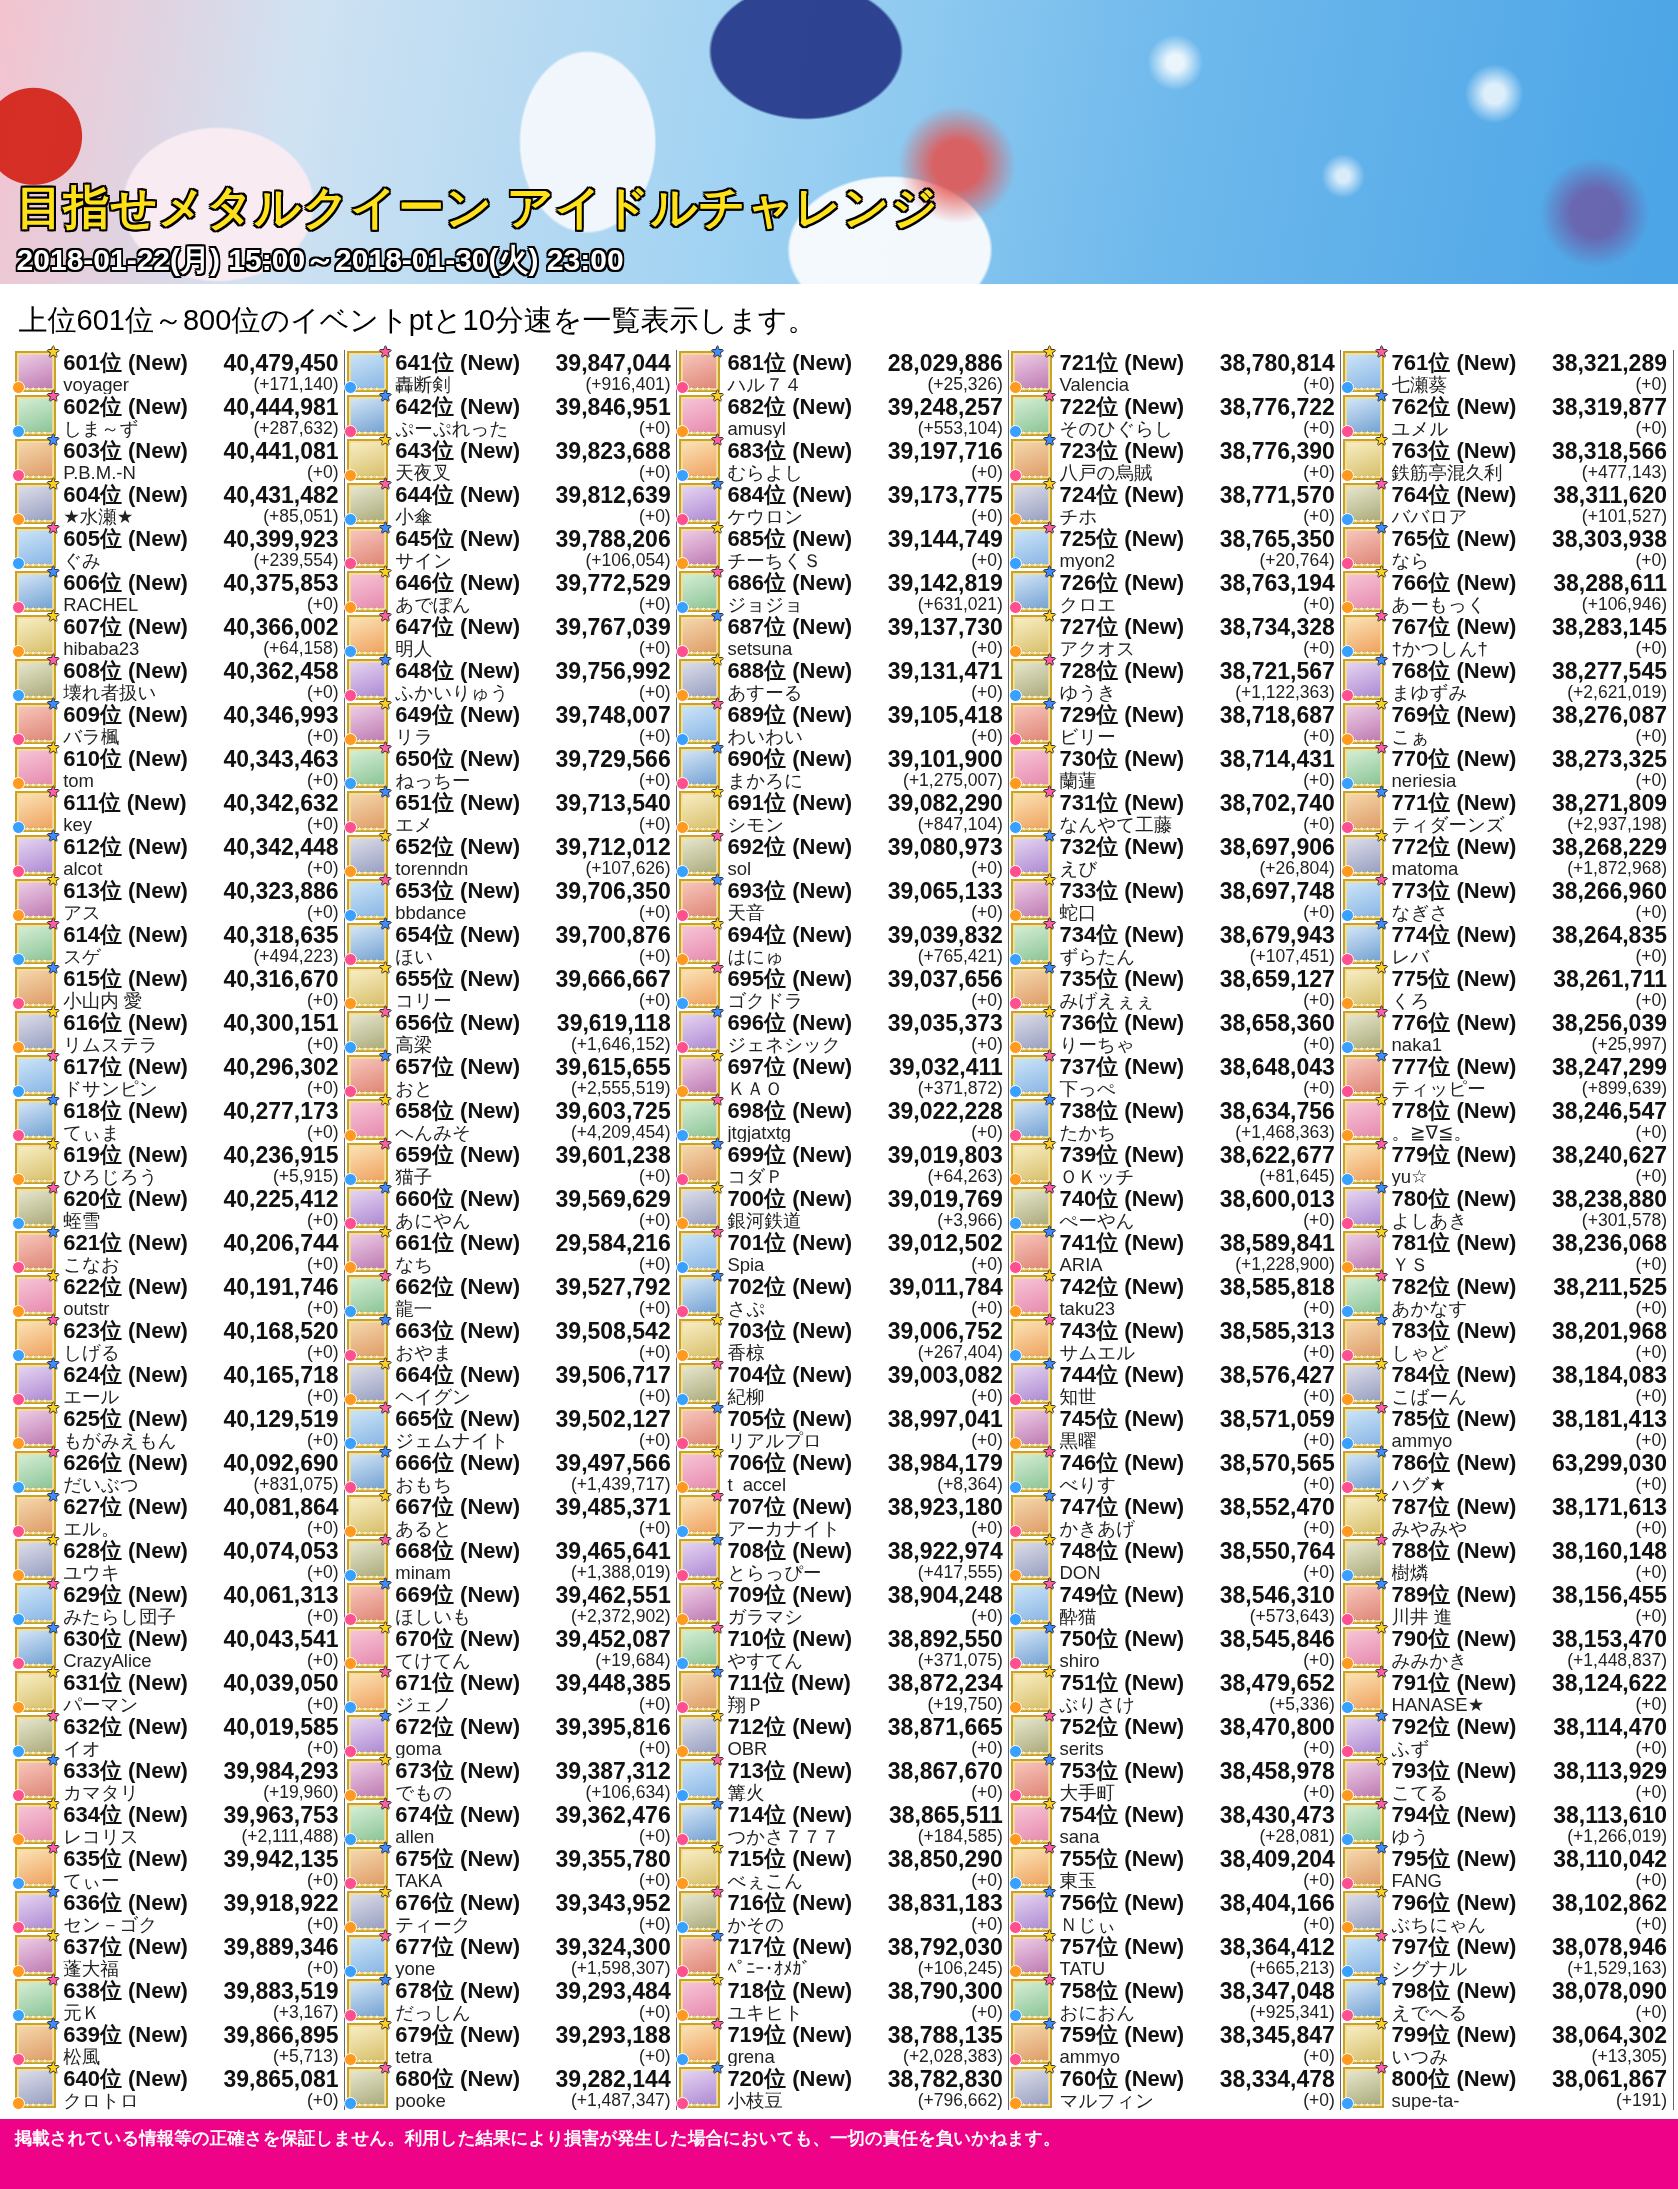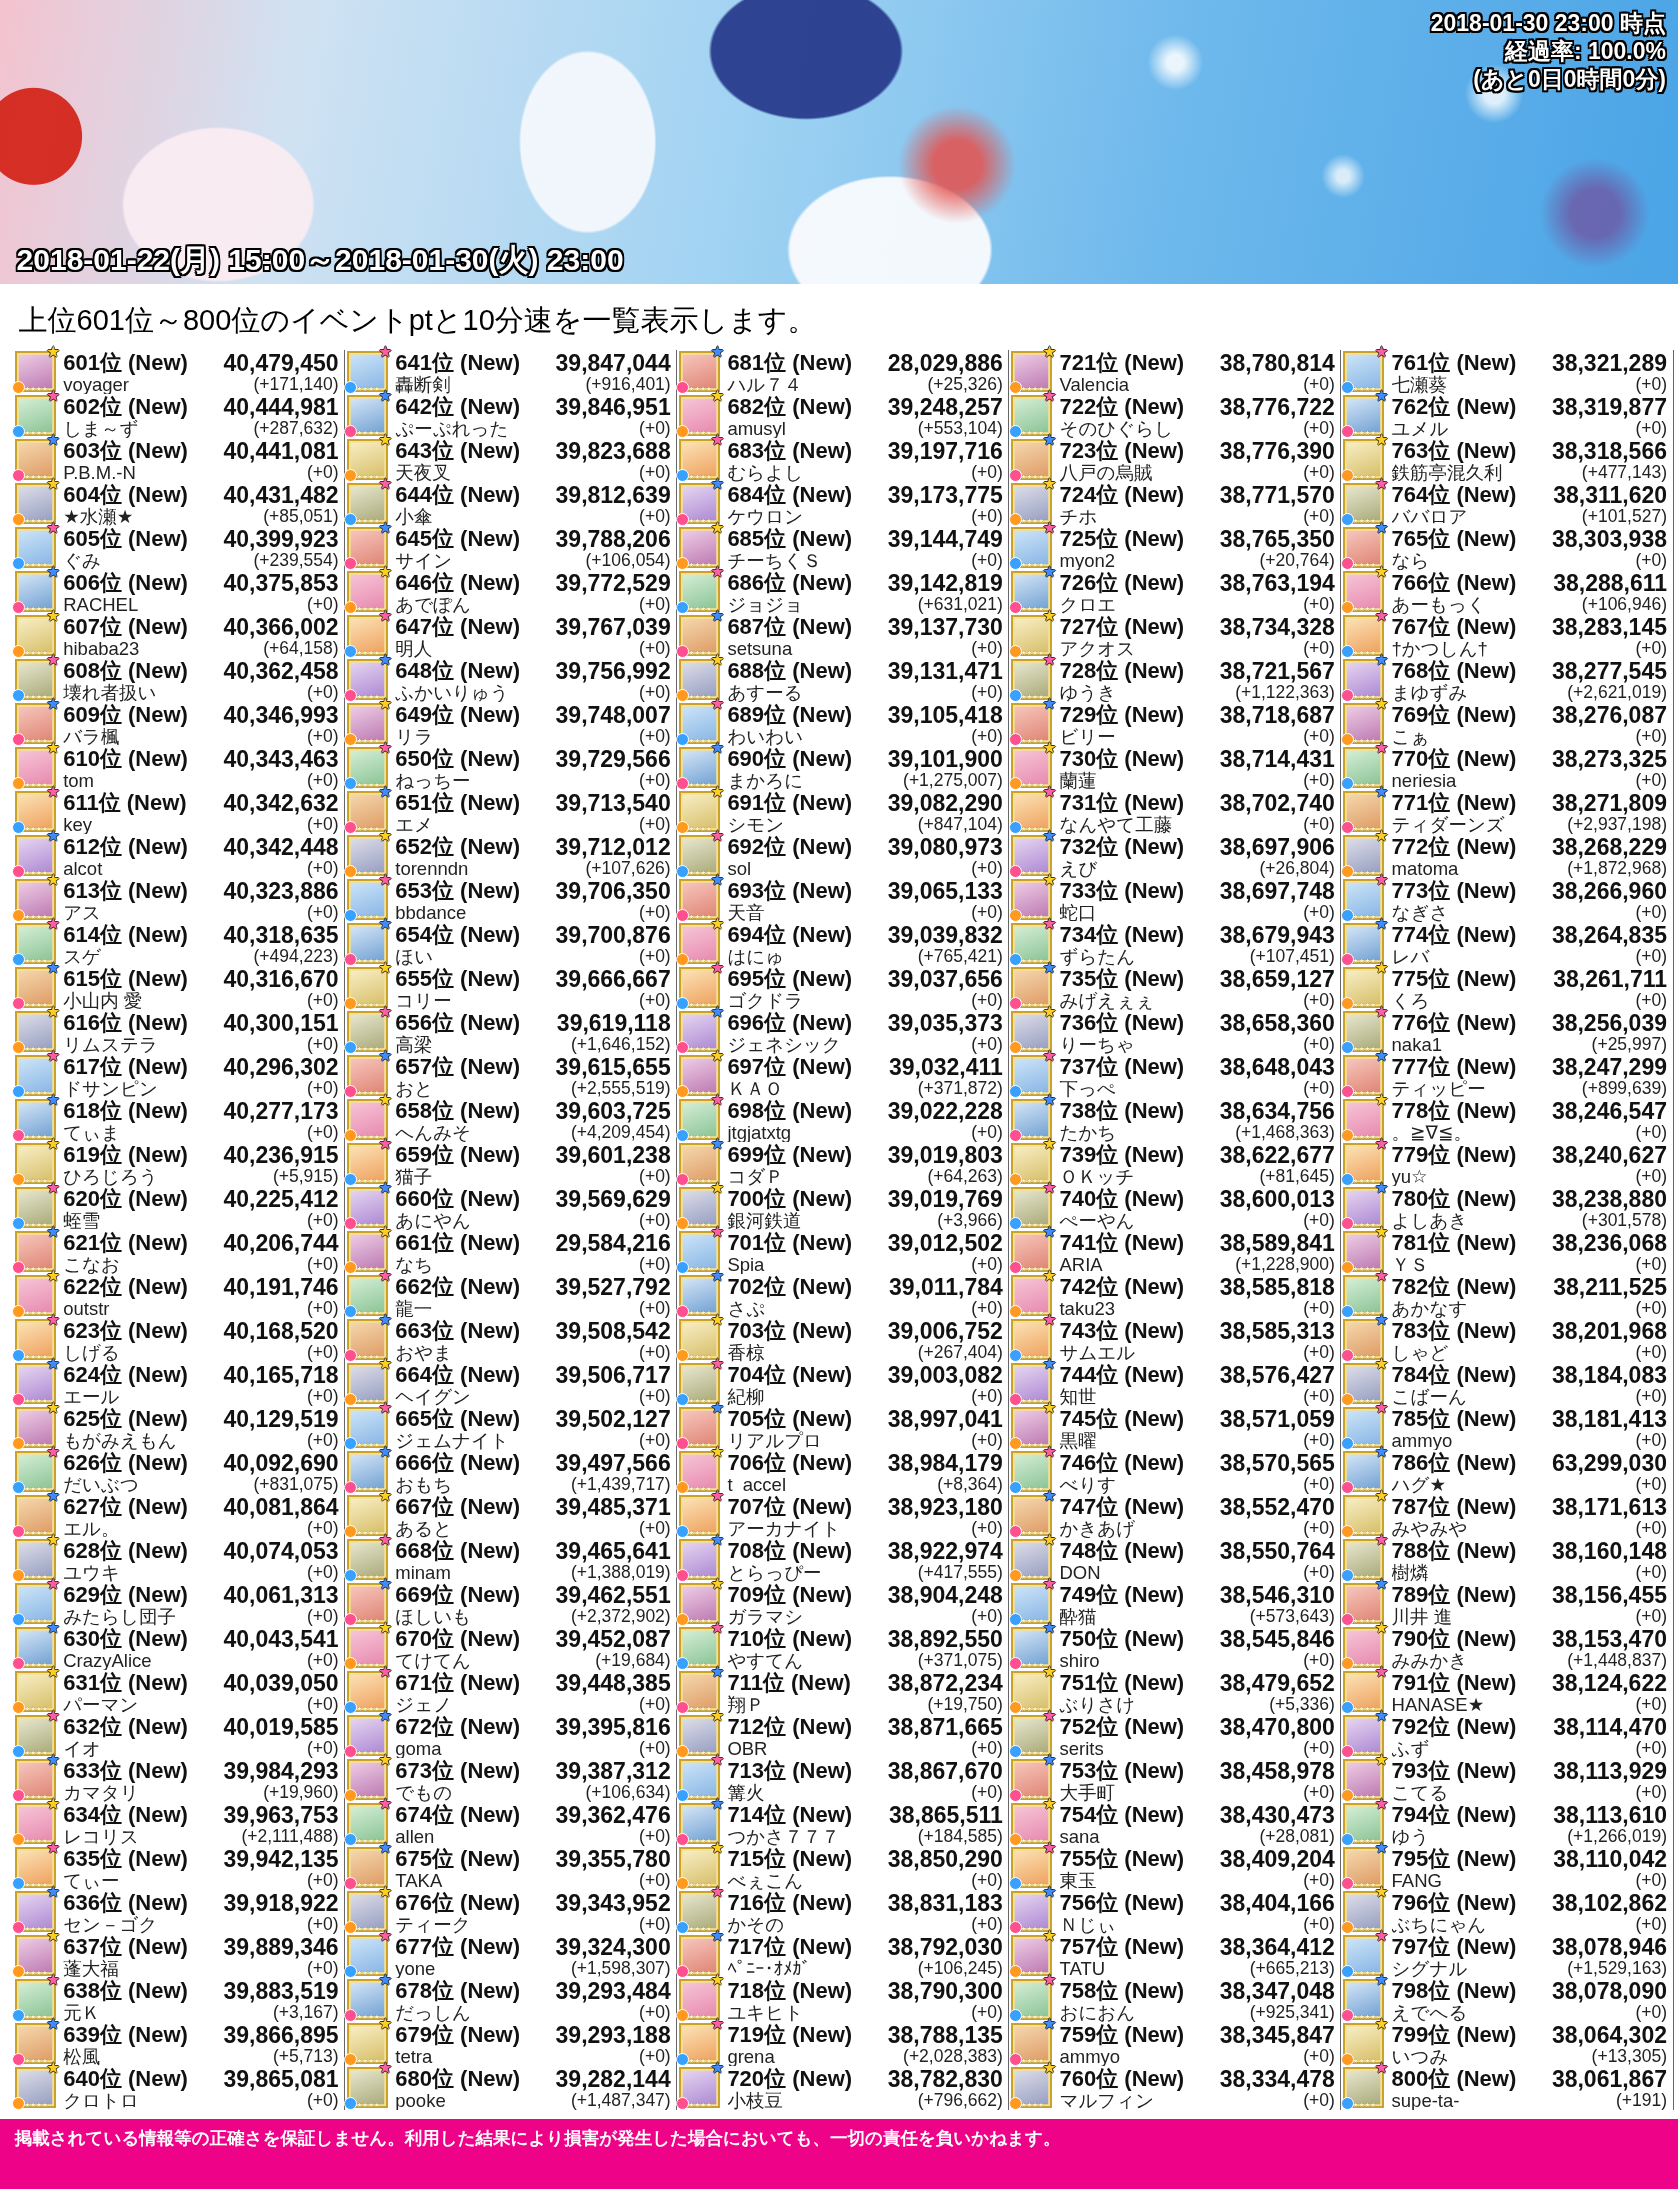--- a/index.html
+++ b/index.html
@@ -61,25 +61,21 @@
   .footer{flex:1 0 auto;margin-top:9.2px;background:#ee0287;padding:4.6px 14.8px 0 14.8px;}
   .f-line1{display:flex;align-items:baseline;}
   .f-handle{color:#1d2a78;font-size:28px;font-weight:bold;}
   .f-url{color:#2c3c9c;font-size:22px;font-weight:bold;margin-left:16.6px;}
   .f-disc{color:#fff;font-size:17.5px;font-weight:bold;margin-top:2.8px;}
 </style>
 </head>
 <body>
 
 <div class="hero">
-  <div class="meta-block outline">
-    <div>2018-01-30 23:00 時点</div>
-    <div>経過率: 100.0%</div>
-    <div>(あと0日0時間0分)</div>
-  </div>
+  <div class="event-title outline">目指せメタルクイーン アイドルチャレンジ</div>
   <div class="event-period outline">2018-01-22(月) 15:00～2018-01-30(火) 23:00</div>
 </div>
 
 <div class="intro">上位601位～800位のイベントptと10分速を一覧表示します。</div>
 
 <div class="list" id="list">
     <div class="col">
       <div class="row">
         <div class="avatar" style="background:linear-gradient(160deg,#f0d0e8,#bb77b0)">
           <span class="astar" style="color:#ffcf1f">★</span>

